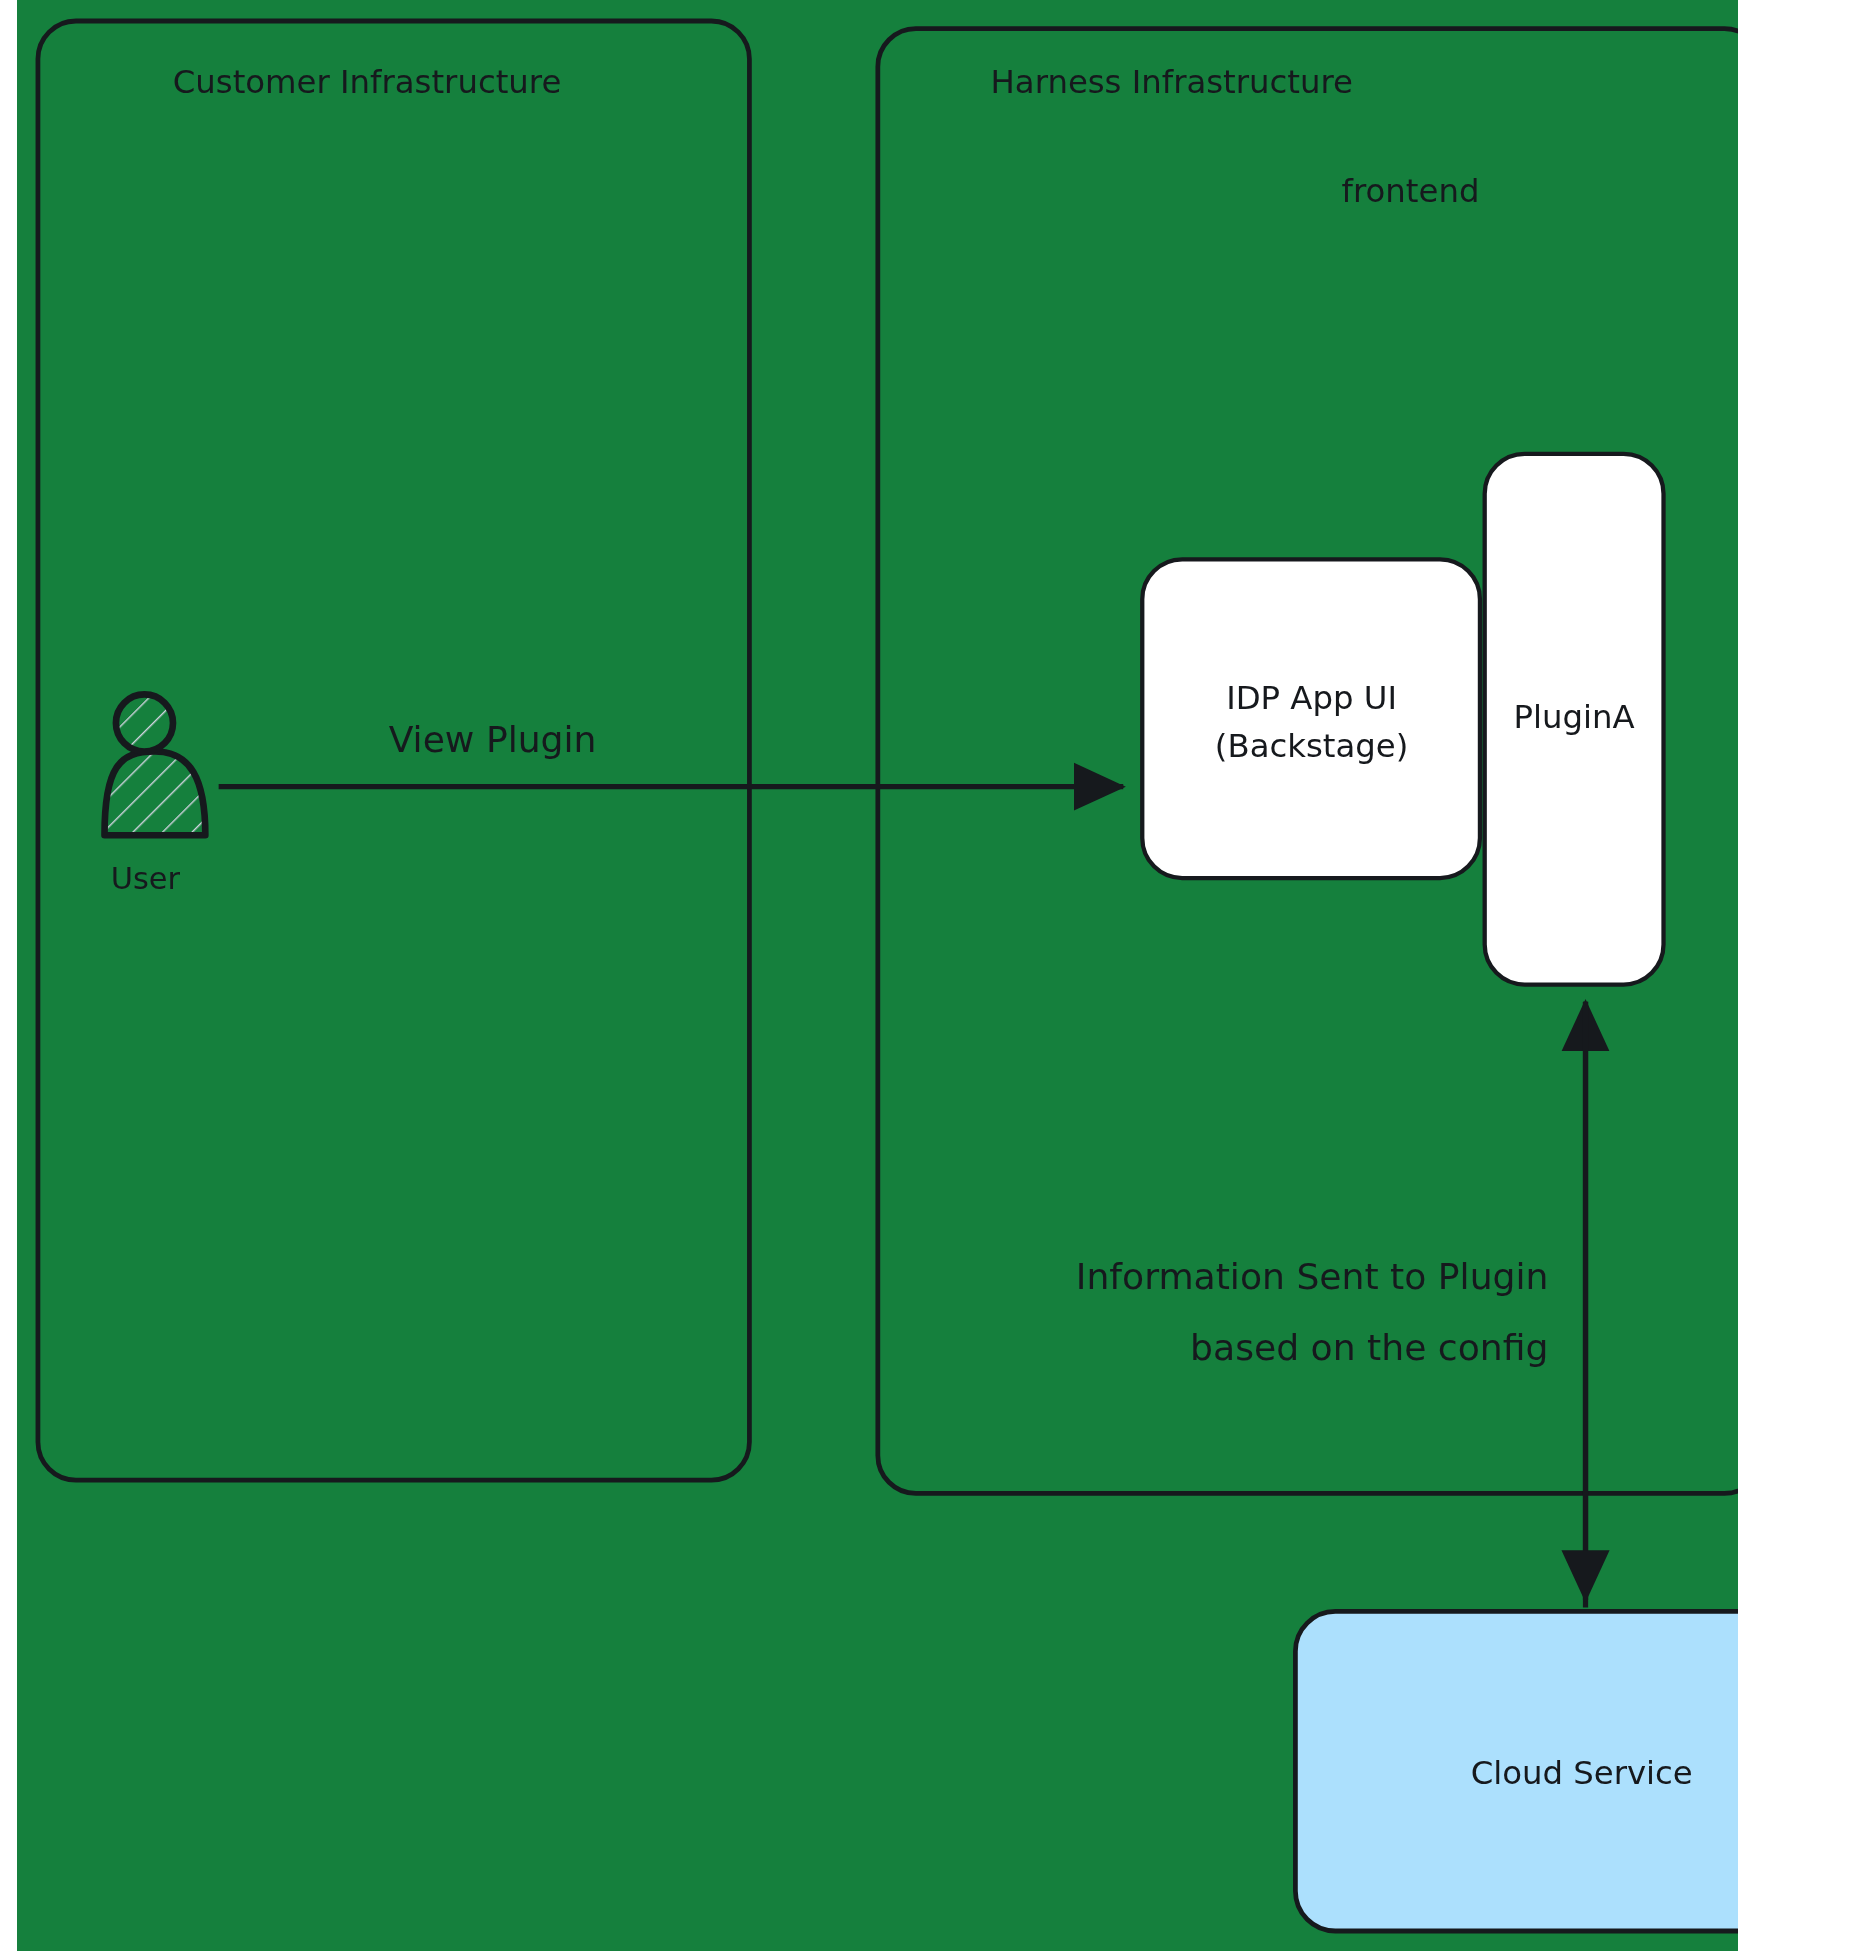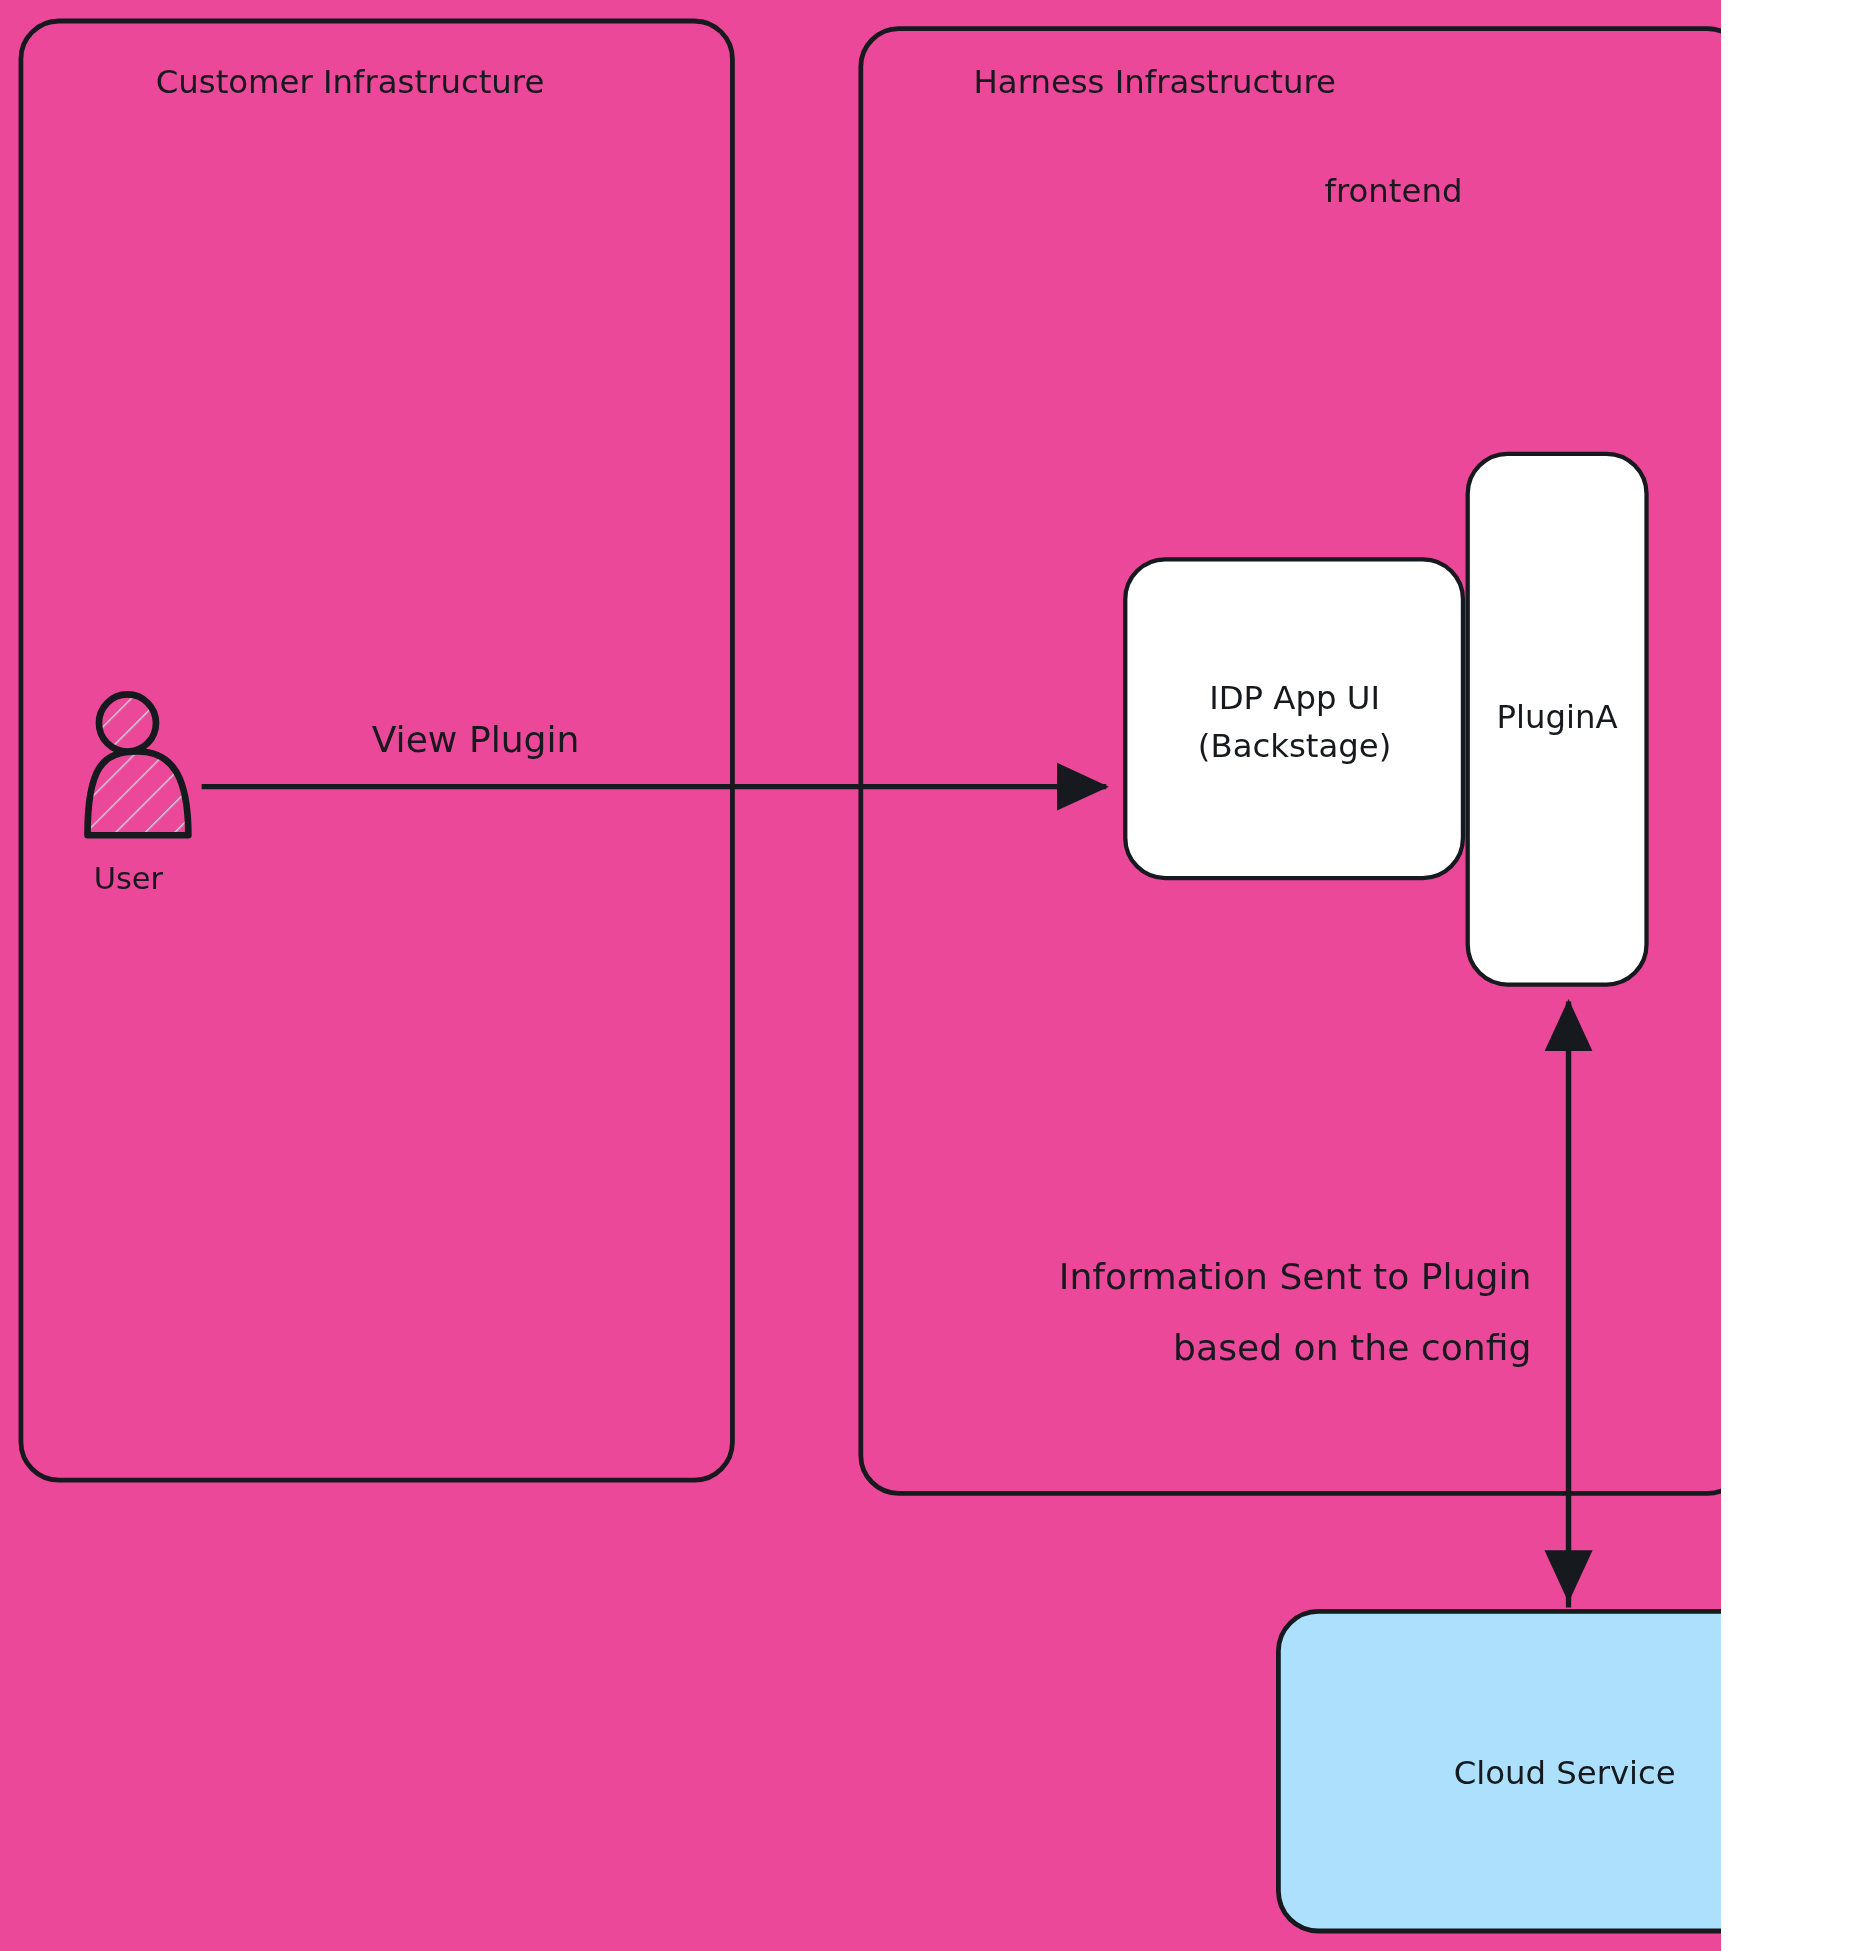--- a/index.html
+++ b/index.html
@@ -8,22 +8,23 @@
     padding: 0;
     background: #ffffff;
   }
   body {
     font-family: "DejaVu Sans", sans-serif;
   }
   #diagram-root {
     position: relative;
     width: 1721px;
     height: 1952px;
-    background: #ec4899;
+    background: #15803d;
     overflow: hidden;
+    margin-left: 17px;
   }
   #diagram-svg {
     position: absolute;
     top: 0;
     left: 0;
     width: 1871px;
     height: 1952px;
   }
   .dg-label {
     font-family: "DejaVu Sans", sans-serif;

